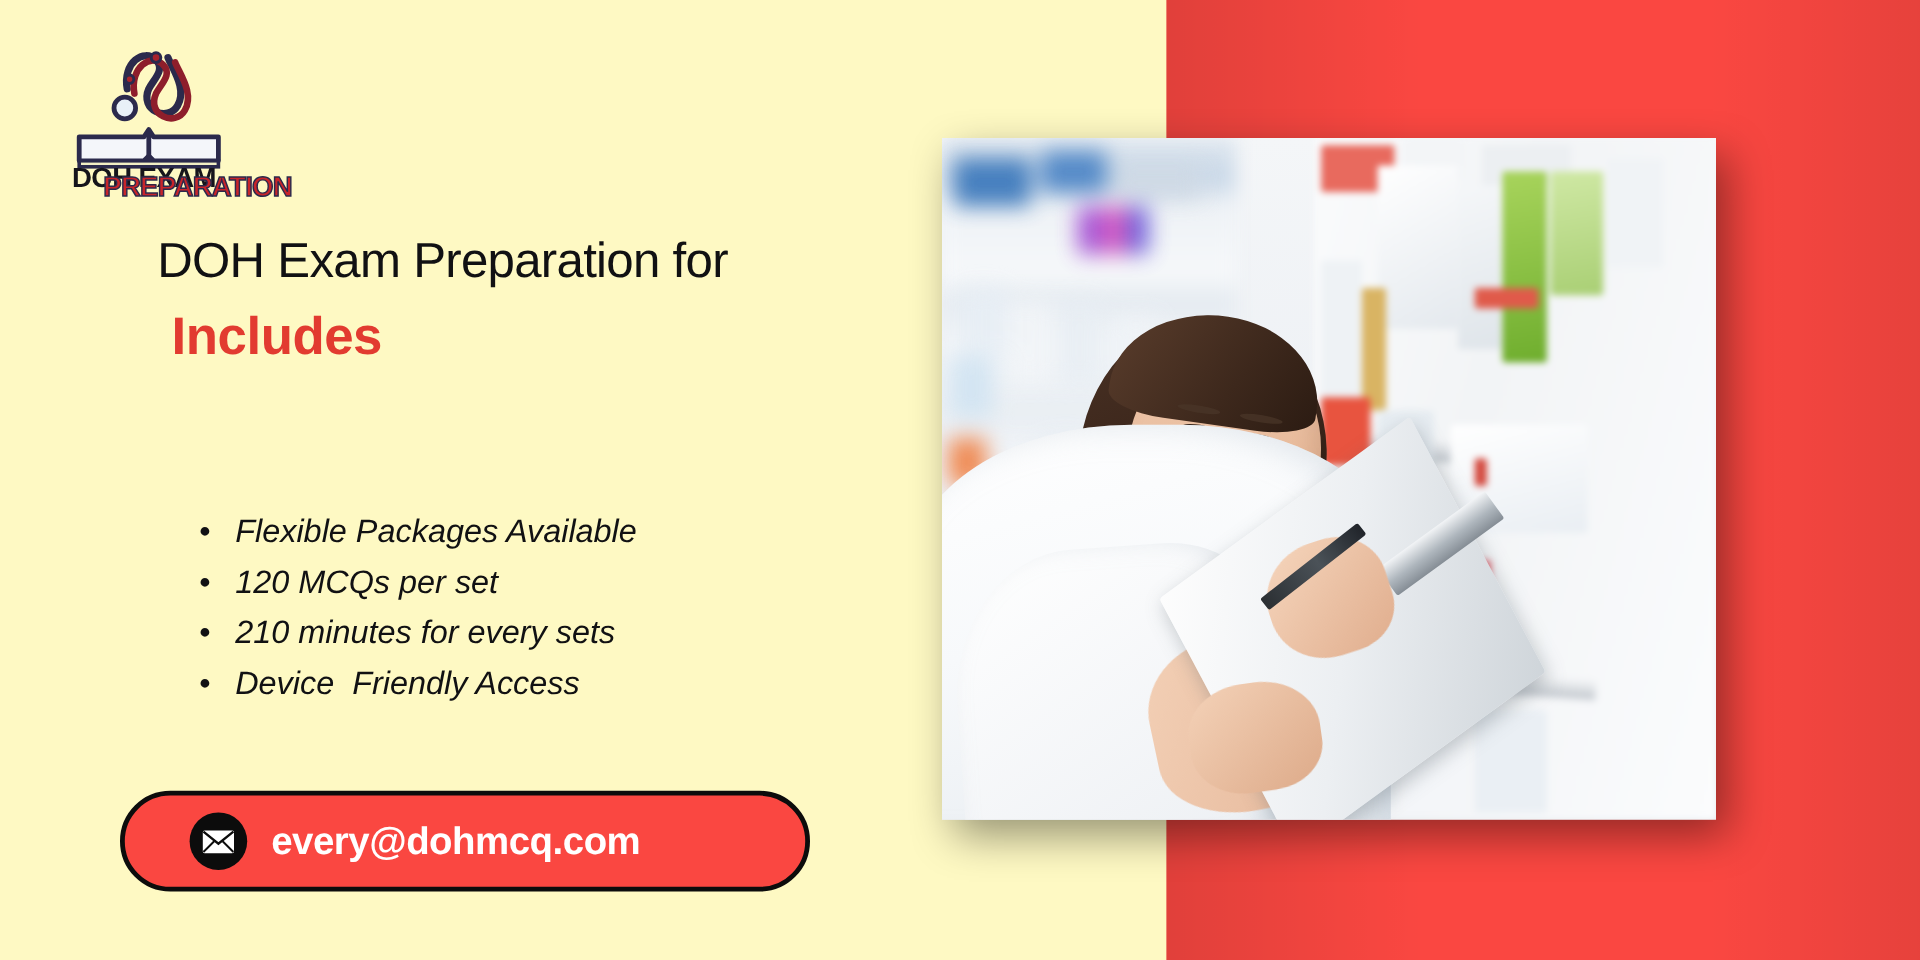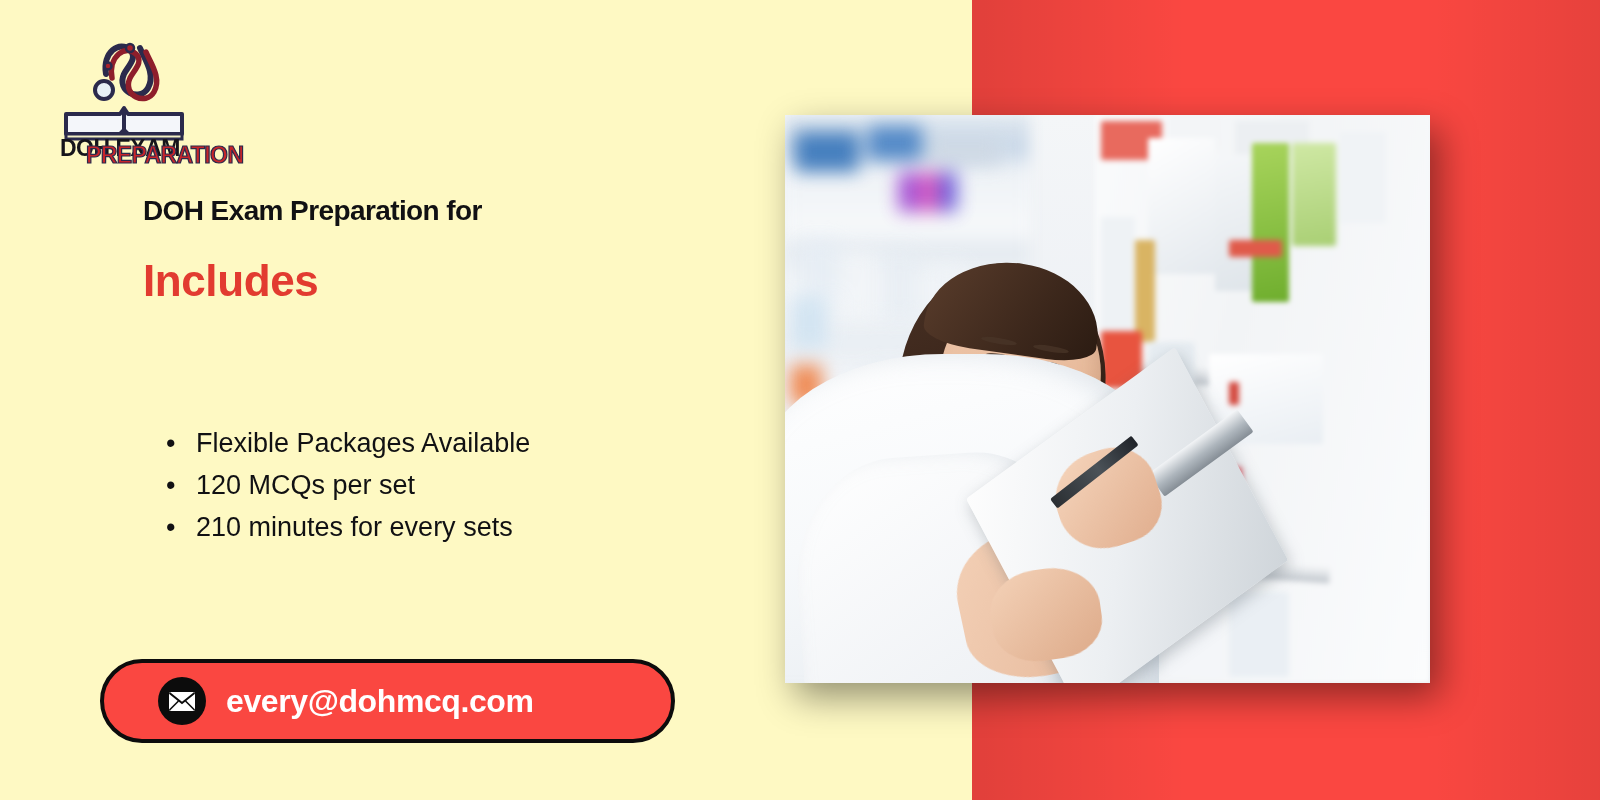--- a/index.html
+++ b/index.html
@@ -246,24 +246,24 @@
     transform: rotate(-10deg); border-radius:2px;
   }
 
   
   .logo { position:absolute; left:44px; top:22px; width:180px; height:140px; }
   .logo svg { display:block; }
 
   
   .headline {
     position:absolute;
-    left:143px; top:197px;
+    left:131px; top:197px;
     width:640px;
-    font-size:28px;
-    font-weight:bold;
+    font-size:41px;
+    font-weight:normal;
     letter-spacing:-0.6px;
     color:#111113;
     line-height:1.0;
     white-space:nowrap;
   }
   .headline-2 {
     position:absolute;
     left:143px; top:259px;
     font-size:44px;
     font-weight:bold;
@@ -281,20 +281,21 @@
   }
   .bullets {
     position:absolute;
     left:160px; top:422px;
     width:600px;
     list-style:none;
   }
   .bullets li {
     position:relative;
     font-size:27px;
+    font-style:italic;
     color:#111113;
     line-height:42px;
     padding-left:36px;
     white-space:pre;
   }
   .bullets li::before {
     content:"\2022";
     position:absolute;
     left:6px; top:0;
     font-size:27px;
@@ -447,20 +448,21 @@
     <div style="position:absolute;left:2px;top:120px;font-size:23px;font-weight:bold;letter-spacing:-0.6px;color:#C8252A;padding-left:40px;-webkit-text-stroke:1.2px #2B2A4C;">PREPARATION</div>
   </div>
 
   <div class="headline">DOH Exam Preparation for</div>
   <div class="headline-2">Includes</div>
 
   <ul class="bullets">
     <li>Flexible Packages Available</li>
     <li>120 MCQs per set</li>
     <li>210 minutes for every sets</li>
+    <li>Device  Friendly Access</li>
   </ul>
 
   <div class="email-pill">
     <span class="env-circle">
       <svg width="28" height="21" viewBox="0 0 28 21">
         <rect x="1.5" y="1.5" width="25" height="18" rx="1" fill="#ffffff" stroke="#ffffff" stroke-width="1"></rect>
         <path d="M1.5 2 L 14 12 L 26.5 2" fill="none" stroke="#0c0c0c" stroke-width="2"></path>
         <path d="M1.5 19 L 10.5 10" fill="none" stroke="#0c0c0c" stroke-width="1.6"></path>
         <path d="M26.5 19 L 17.5 10" fill="none" stroke="#0c0c0c" stroke-width="1.6"></path>
       </svg>

